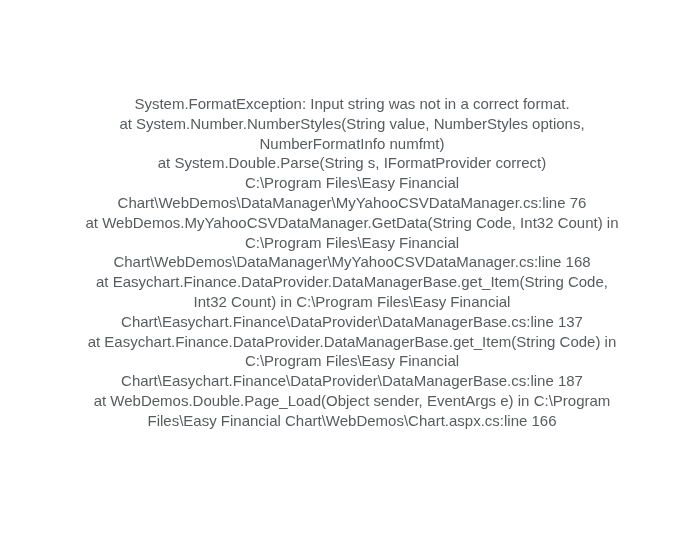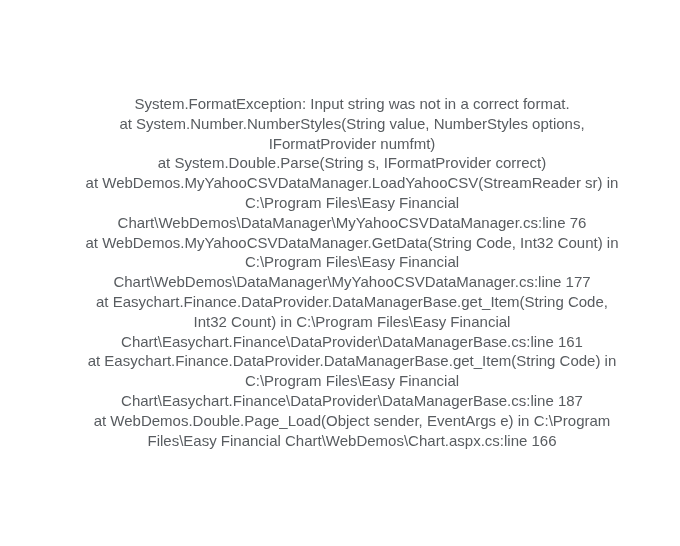--- a/index.html
+++ b/index.html
@@ -32,30 +32,29 @@
     white-space: nowrap;
   }
 </style>
 </head>
 <body>
 
 <main class="error-page">
   <div class="trace">
     <div class="line">System.FormatException: Input string was not in a correct format.</div>
     <div class="line">at System.Number.NumberStyles(String value, NumberStyles options,</div>
-    <div class="line">IFormatProvider numfmt)</div>
+    <div class="line">NumberFormatInfo numfmt)</div>
     <div class="line">at System.Double.Parse(String s, IFormatProvider correct)</div>
-    <div class="line">at WebDemos.MyYahooCSVDataManager.LoadYahooCSV(StreamReader sr) in</div>
     <div class="line">C:\Program Files\Easy Financial</div>
     <div class="line">Chart\WebDemos\DataManager\MyYahooCSVDataManager.cs:line 76</div>
     <div class="line">at WebDemos.MyYahooCSVDataManager.GetData(String Code, Int32 Count) in</div>
     <div class="line">C:\Program Files\Easy Financial</div>
-    <div class="line">Chart\WebDemos\DataManager\MyYahooCSVDataManager.cs:line 177</div>
+    <div class="line">Chart\WebDemos\DataManager\MyYahooCSVDataManager.cs:line 168</div>
     <div class="line">at Easychart.Finance.DataProvider.DataManagerBase.get_Item(String Code,</div>
     <div class="line">Int32 Count) in C:\Program Files\Easy Financial</div>
-    <div class="line">Chart\Easychart.Finance\DataProvider\DataManagerBase.cs:line 161</div>
+    <div class="line">Chart\Easychart.Finance\DataProvider\DataManagerBase.cs:line 137</div>
     <div class="line">at Easychart.Finance.DataProvider.DataManagerBase.get_Item(String Code) in</div>
     <div class="line">C:\Program Files\Easy Financial</div>
     <div class="line">Chart\Easychart.Finance\DataProvider\DataManagerBase.cs:line 187</div>
     <div class="line">at WebDemos.Double.Page_Load(Object sender, EventArgs e) in C:\Program</div>
     <div class="line">Files\Easy Financial Chart\WebDemos\Chart.aspx.cs:line 166</div>
   </div>
 </main>
 
 </body></html>

